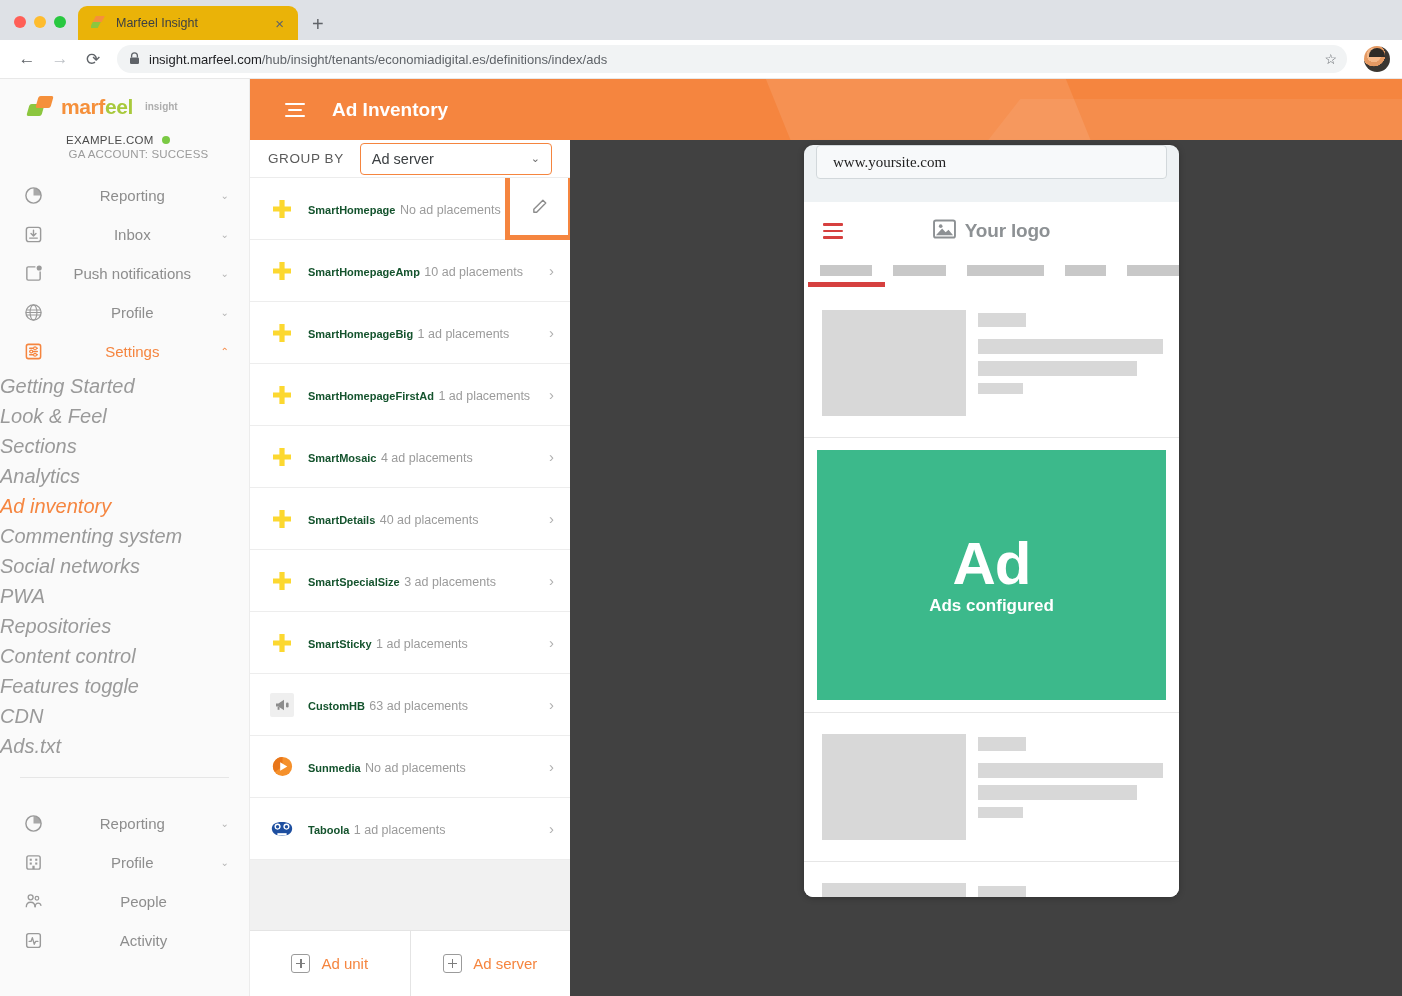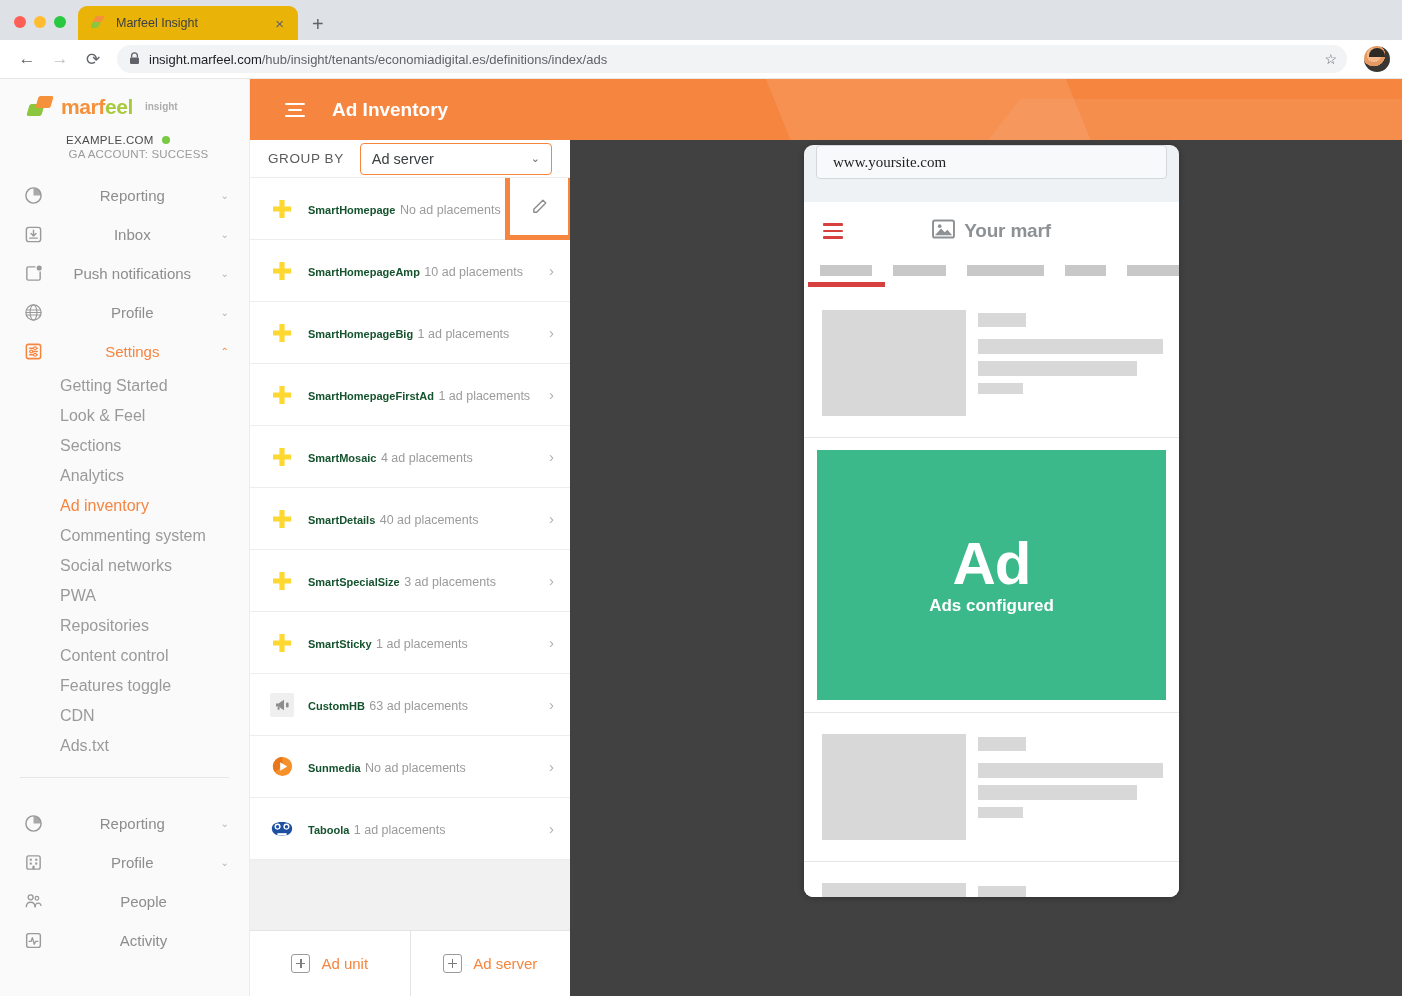--- a/index.html
+++ b/index.html
@@ -102,21 +102,21 @@
     padding: 0 20px 0 22px; color: #8d8d8d; font-size: 15px; gap: 14px;
   }
   .navitem .ic { width: 22px; height: 22px; flex: 0 0 22px; display: flex; align-items: center; justify-content: center; }
   .navitem .lbl { flex: 1; }
   .navitem .chev { font-size: 10px; color: #b5b5b5; }
   .navitem.active { color: #f5853f; }
   .navitem.active .chev { color: #f5853f; }
 
   .subitem {
     height: 30px; display: flex; align-items: center;
-    padding-left: 60px; font-size: 16px; color: #9a9a9a;
+    font-size: 20px; color: #9a9a9a; font-style: italic;
   }
   .subitem.active { color: #f5853f; }
 
   .divider { height: 1px; background: #e6e6e6; margin: 16px 20px 0 20px; }
   .bottom-nav { margin-top: 26px; }
 
   
   .main { flex: 1; position: relative; height: 917px; }
 
   .topbar {
@@ -652,21 +652,21 @@
                     <span></span>
                 </span>
                 <span class="dev-logo">
                   <span>
                     <svg width="23" height="20" viewBox="0 0 24 21">
                         <rect x="1" y="1.5" width="22" height="18" rx="2" fill="none" stroke="#8d9194" stroke-width="2"></rect>
                         <circle cx="8" cy="7.5" r="1.9" fill="#8d9194"></circle>
                         <path d="M3 17 9.5 10l3.7 4 3-2.6L21 17z" fill="#8d9194"></path>
                       </svg>
                   </span>
-                  <span class="dev-logo-txt">Your marf</span>
+                  <span class="dev-logo-txt">Your logo</span>
                 </span>
               </div>
 
               <div class="dev-tabs">
                 <span class="dev-tab underlined" style="width:54px"></span>
                 <span class="dev-tab" style="width:54px"></span>
                 <span class="dev-tab" style="width:80px"></span>
                 <span class="dev-tab" style="width:42px"></span>
                 <span class="dev-tab" style="width:54px"></span>
               </div>

